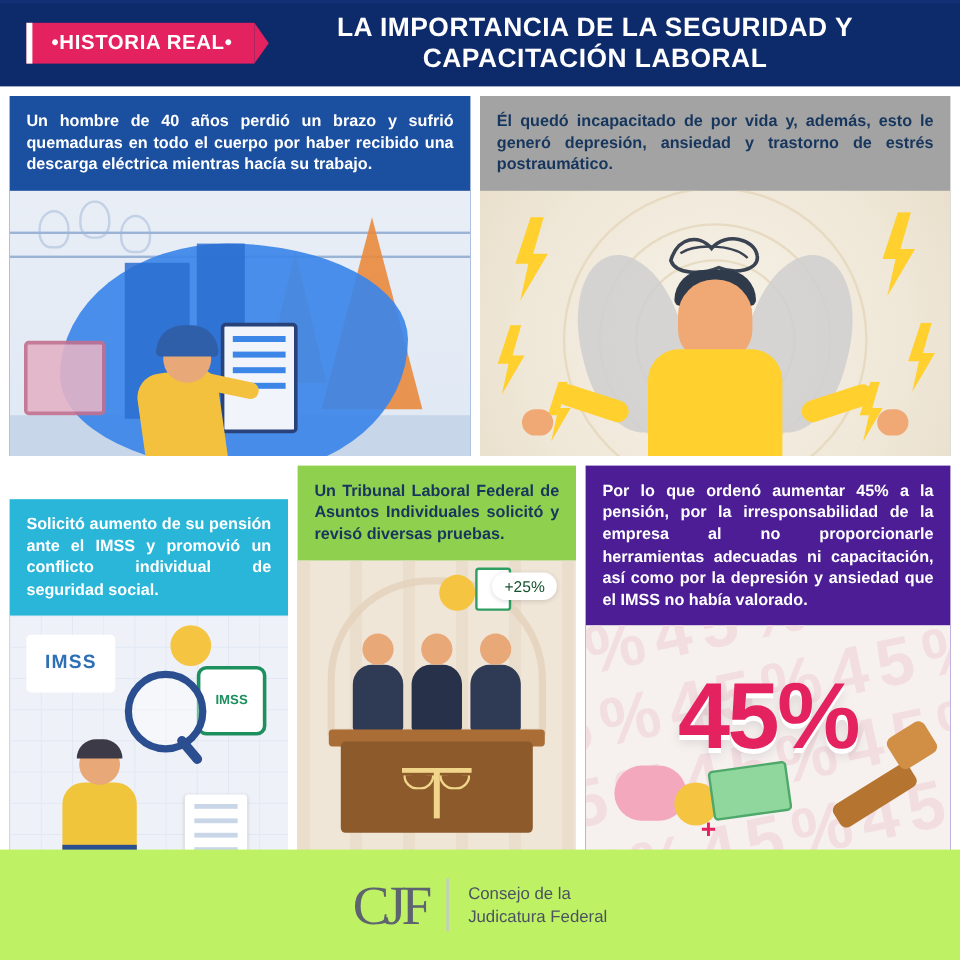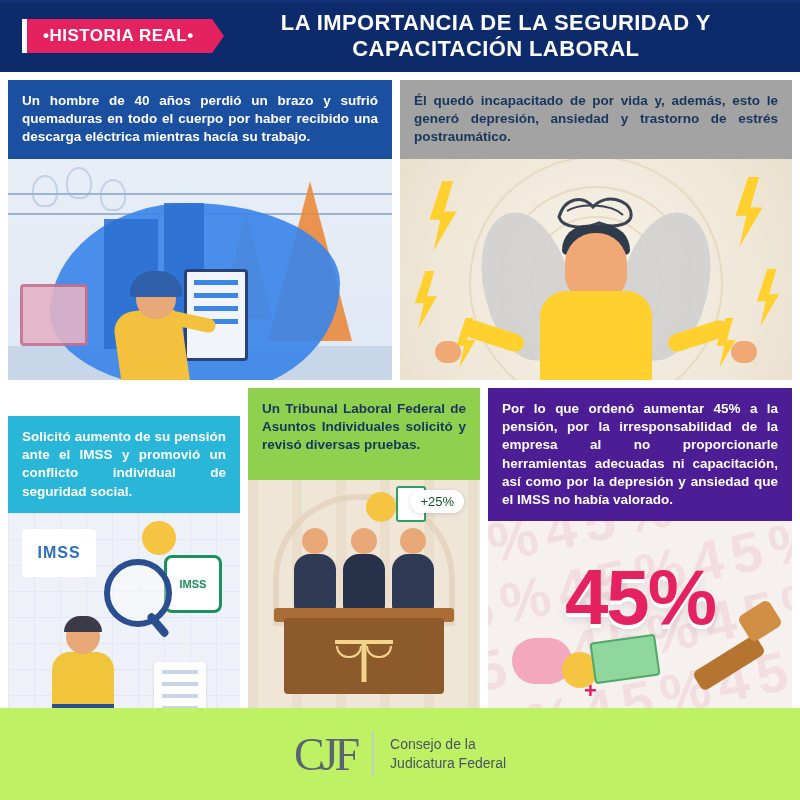--- a/index.html
+++ b/index.html
@@ -100,21 +100,21 @@
   .panel-art {
     position: relative;
     flex: 1;
     overflow: hidden;
   }
 
   
   .t-blue   { background: #1b4fa0; color: #ffffff; }
   .t-yellow { background: #a3a3a3; color: #17365d; }
   .t-cyan   { background: #29b6d8; color: #ffffff; margin-top: 28px; }
-  .t-green  { background: #8fd14f; color: #17365d; gap: 13px; }
+  .t-green  { background: #8fd14f; color: #17365d; }
   .t-teal   { background: #4c1d95; color: #ffffff; }
 
   
   .art1 { background: linear-gradient(#e9eef6, #dfe8f4); }
   .art1 .ground { position:absolute; left:0; right:0; bottom:0; height:34px; background:#c8d6ea; }
   .art1 .blob {
     position:absolute; left:42px; top:44px; width:290px; height:190px;
     background:#3c86e8; border-radius:48% 52% 44% 56% / 58% 42% 58% 42%;
     opacity:0.92;
   }

